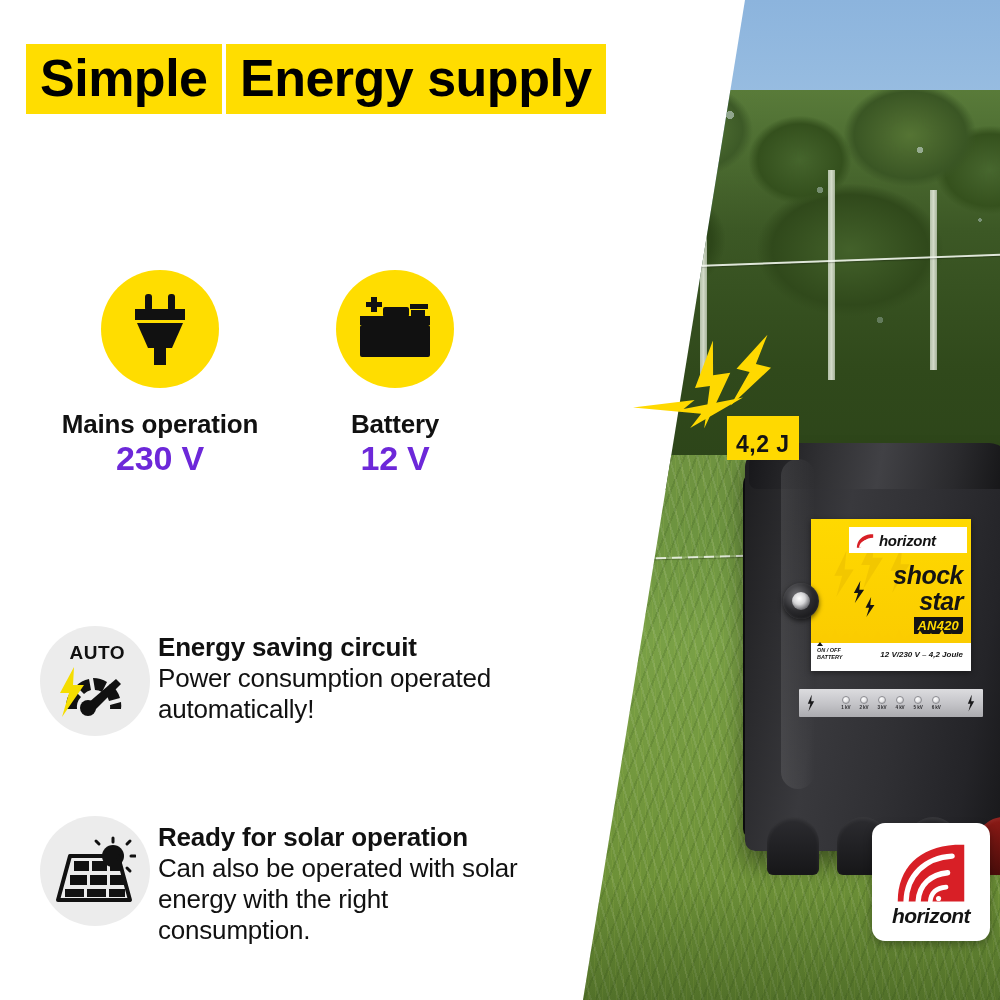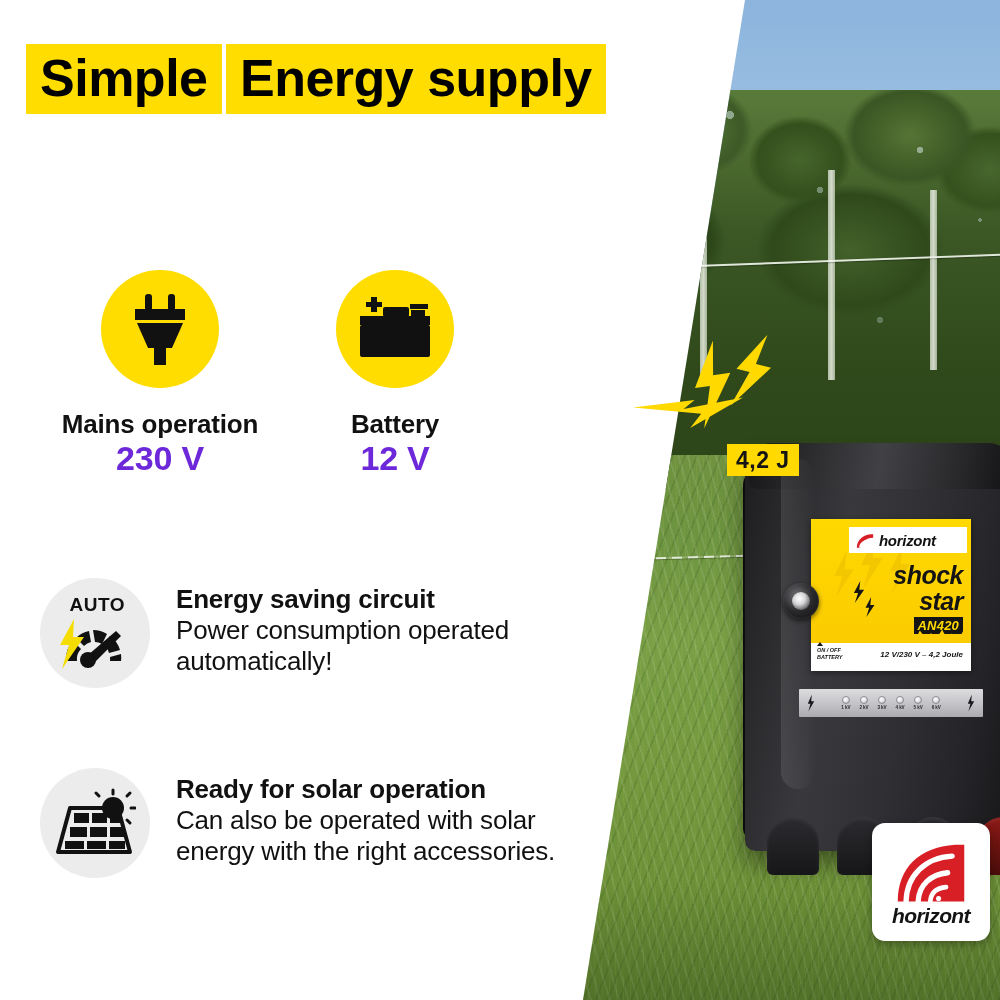--- a/index.html
+++ b/index.html
@@ -203,21 +203,21 @@
     transform:rotate(-8deg);}
   .boltB{left:726px;top:332px;width:52px;height:78px;
     clip-path:polygon(62% 0,20% 52%,46% 52%,26% 100%,84% 40%,54% 40%);
     transform:rotate(14deg);}
   .boltC{left:633px;top:394px;width:110px;height:34px;
     clip-path:polygon(0 40%,56% 18%,46% 44%,100% 10%,52% 100%,62% 58%);}
   .badge-42j{
     position:absolute;left:727px;top:416px;
     background:#ffd900;color:#141414;
     font-weight:700;font-size:23px;letter-spacing:.5px;
-    padding:4px 9px 3px 9px;line-height:1.1;margin-top:28px;
+    padding:16px 9px 3px 9px;line-height:1.1;
   }
 
   
   .logo-badge{
     position:absolute;left:872px;top:823px;width:118px;height:118px;
     background:#ffffff;border-radius:13px;
     box-shadow:0 3px 9px rgba(0,0,0,.32);
     display:flex;flex-direction:column;align-items:center;justify-content:center;
   }
   .logo-badge svg{width:76px;height:62px;margin-top:4px;}
@@ -240,21 +240,21 @@
   .circle-icon{
     width:118px;height:118px;border-radius:50%;background:#ffdd00;
     display:flex;align-items:center;justify-content:center;
   }
   .power-title{
     margin-top:22px;font-weight:700;font-size:26px;color:#111;text-align:center;
     line-height:1.12;letter-spacing:-.2px;
   }
   .power-sub{font-weight:700;font-size:34px;color:#6d28d9;text-align:center;letter-spacing:-.2px;}
 
-  .feature{position:absolute;left:40px;display:flex;gap:26px;align-items:flex-start;}
+  .feature{position:absolute;left:40px;display:flex;gap:8px;align-items:flex-start;margin-top:48px;}
   .feature.f1{top:578px;}
   .feature.f2{top:768px;}
   .feat-circle{
     width:110px;height:110px;border-radius:50%;background:#ececec;flex:none;
     display:flex;align-items:center;justify-content:center;position:relative;
   }
   .feat-text{padding-top:6px;max-width:380px;}
   .feat-title{font-weight:700;font-size:26px;color:#111;line-height:1.18;letter-spacing:-.2px;}
   .feat-body{font-weight:400;font-size:26px;color:#111;line-height:1.2;letter-spacing:-.2px;}
   .auto-word{
@@ -454,17 +454,17 @@
         <rect x="16" y="39" width="17" height="10" fill="#111"></rect>
         <rect x="36" y="39" width="17" height="10" fill="#111"></rect>
         <rect x="56" y="39" width="14" height="10" fill="#111"></rect>
         <rect x="11" y="53" width="19" height="8" fill="#111"></rect>
         <rect x="33" y="53" width="19" height="8" fill="#111"></rect>
         <rect x="55" y="53" width="16" height="8" fill="#111"></rect>
       </svg>
     </div>
     <div class="feat-text">
       <div class="feat-title">Ready for solar operation</div>
-      <div class="feat-body">Can also be operated with solar energy with the right accessories.</div>
+      <div class="feat-body">Can also be operated with solar energy with the right consumption.</div>
     </div>
   </div>
 
 </div>
 
 </body></html>

